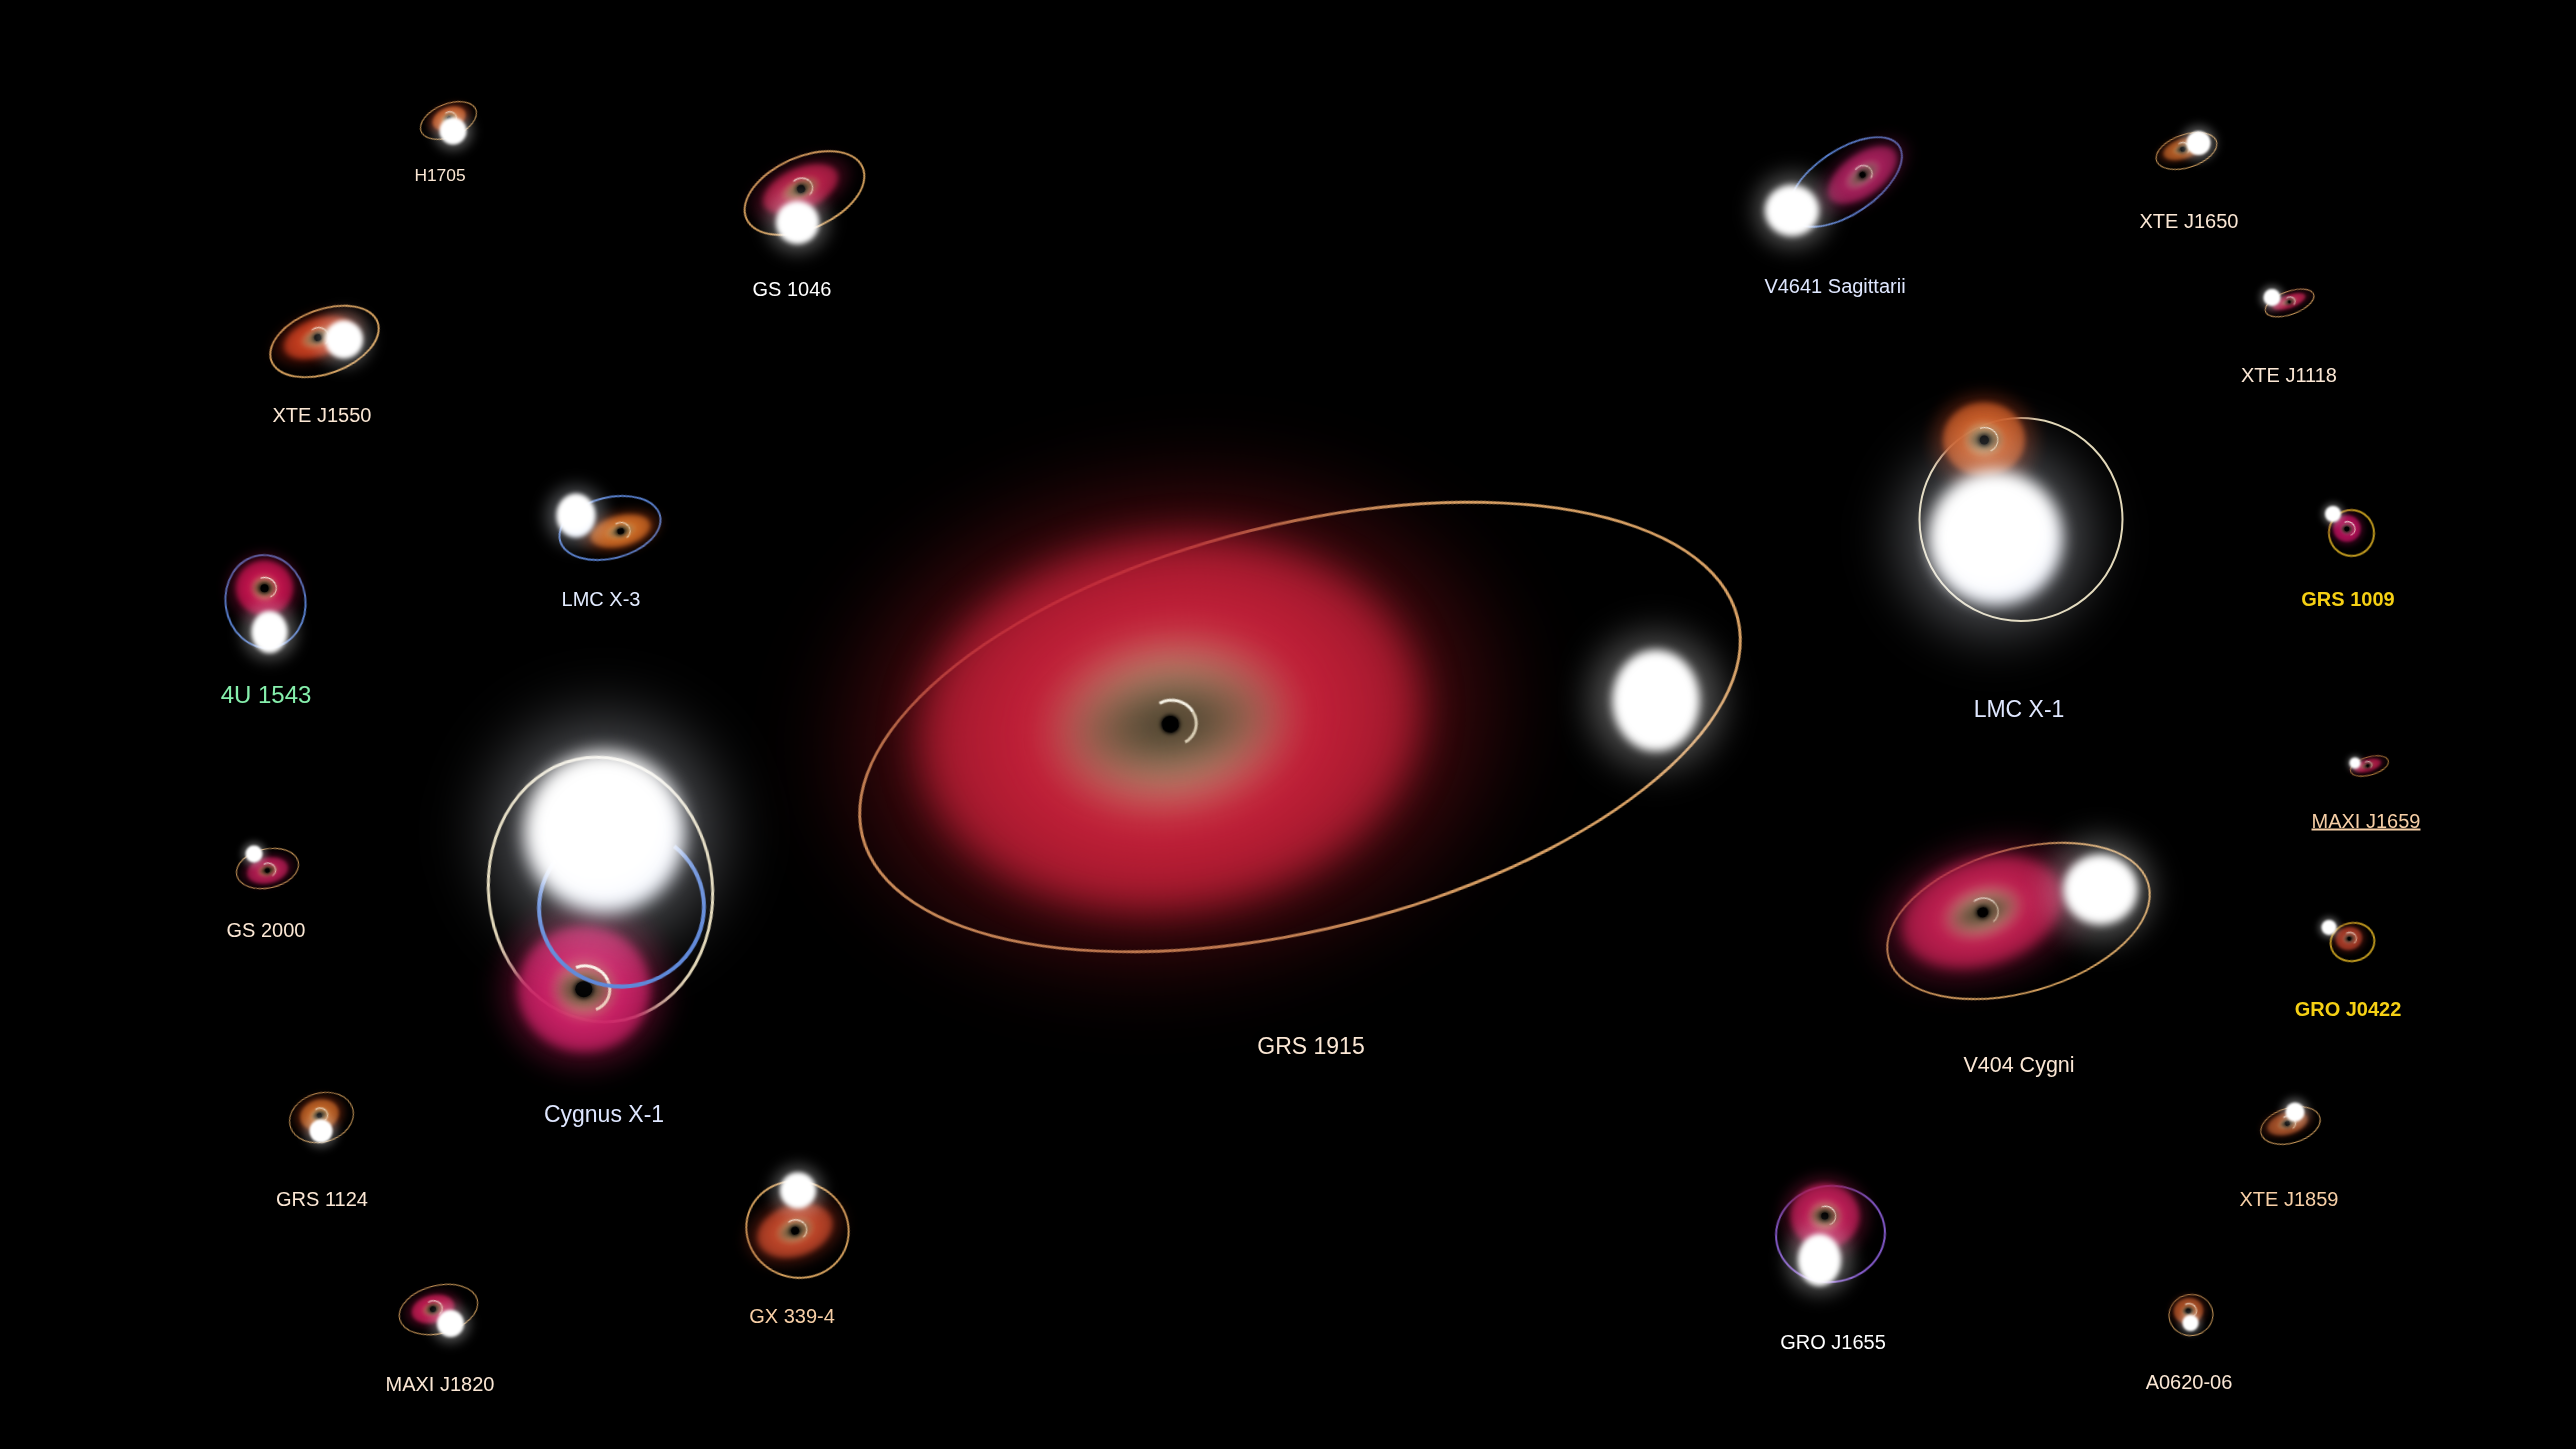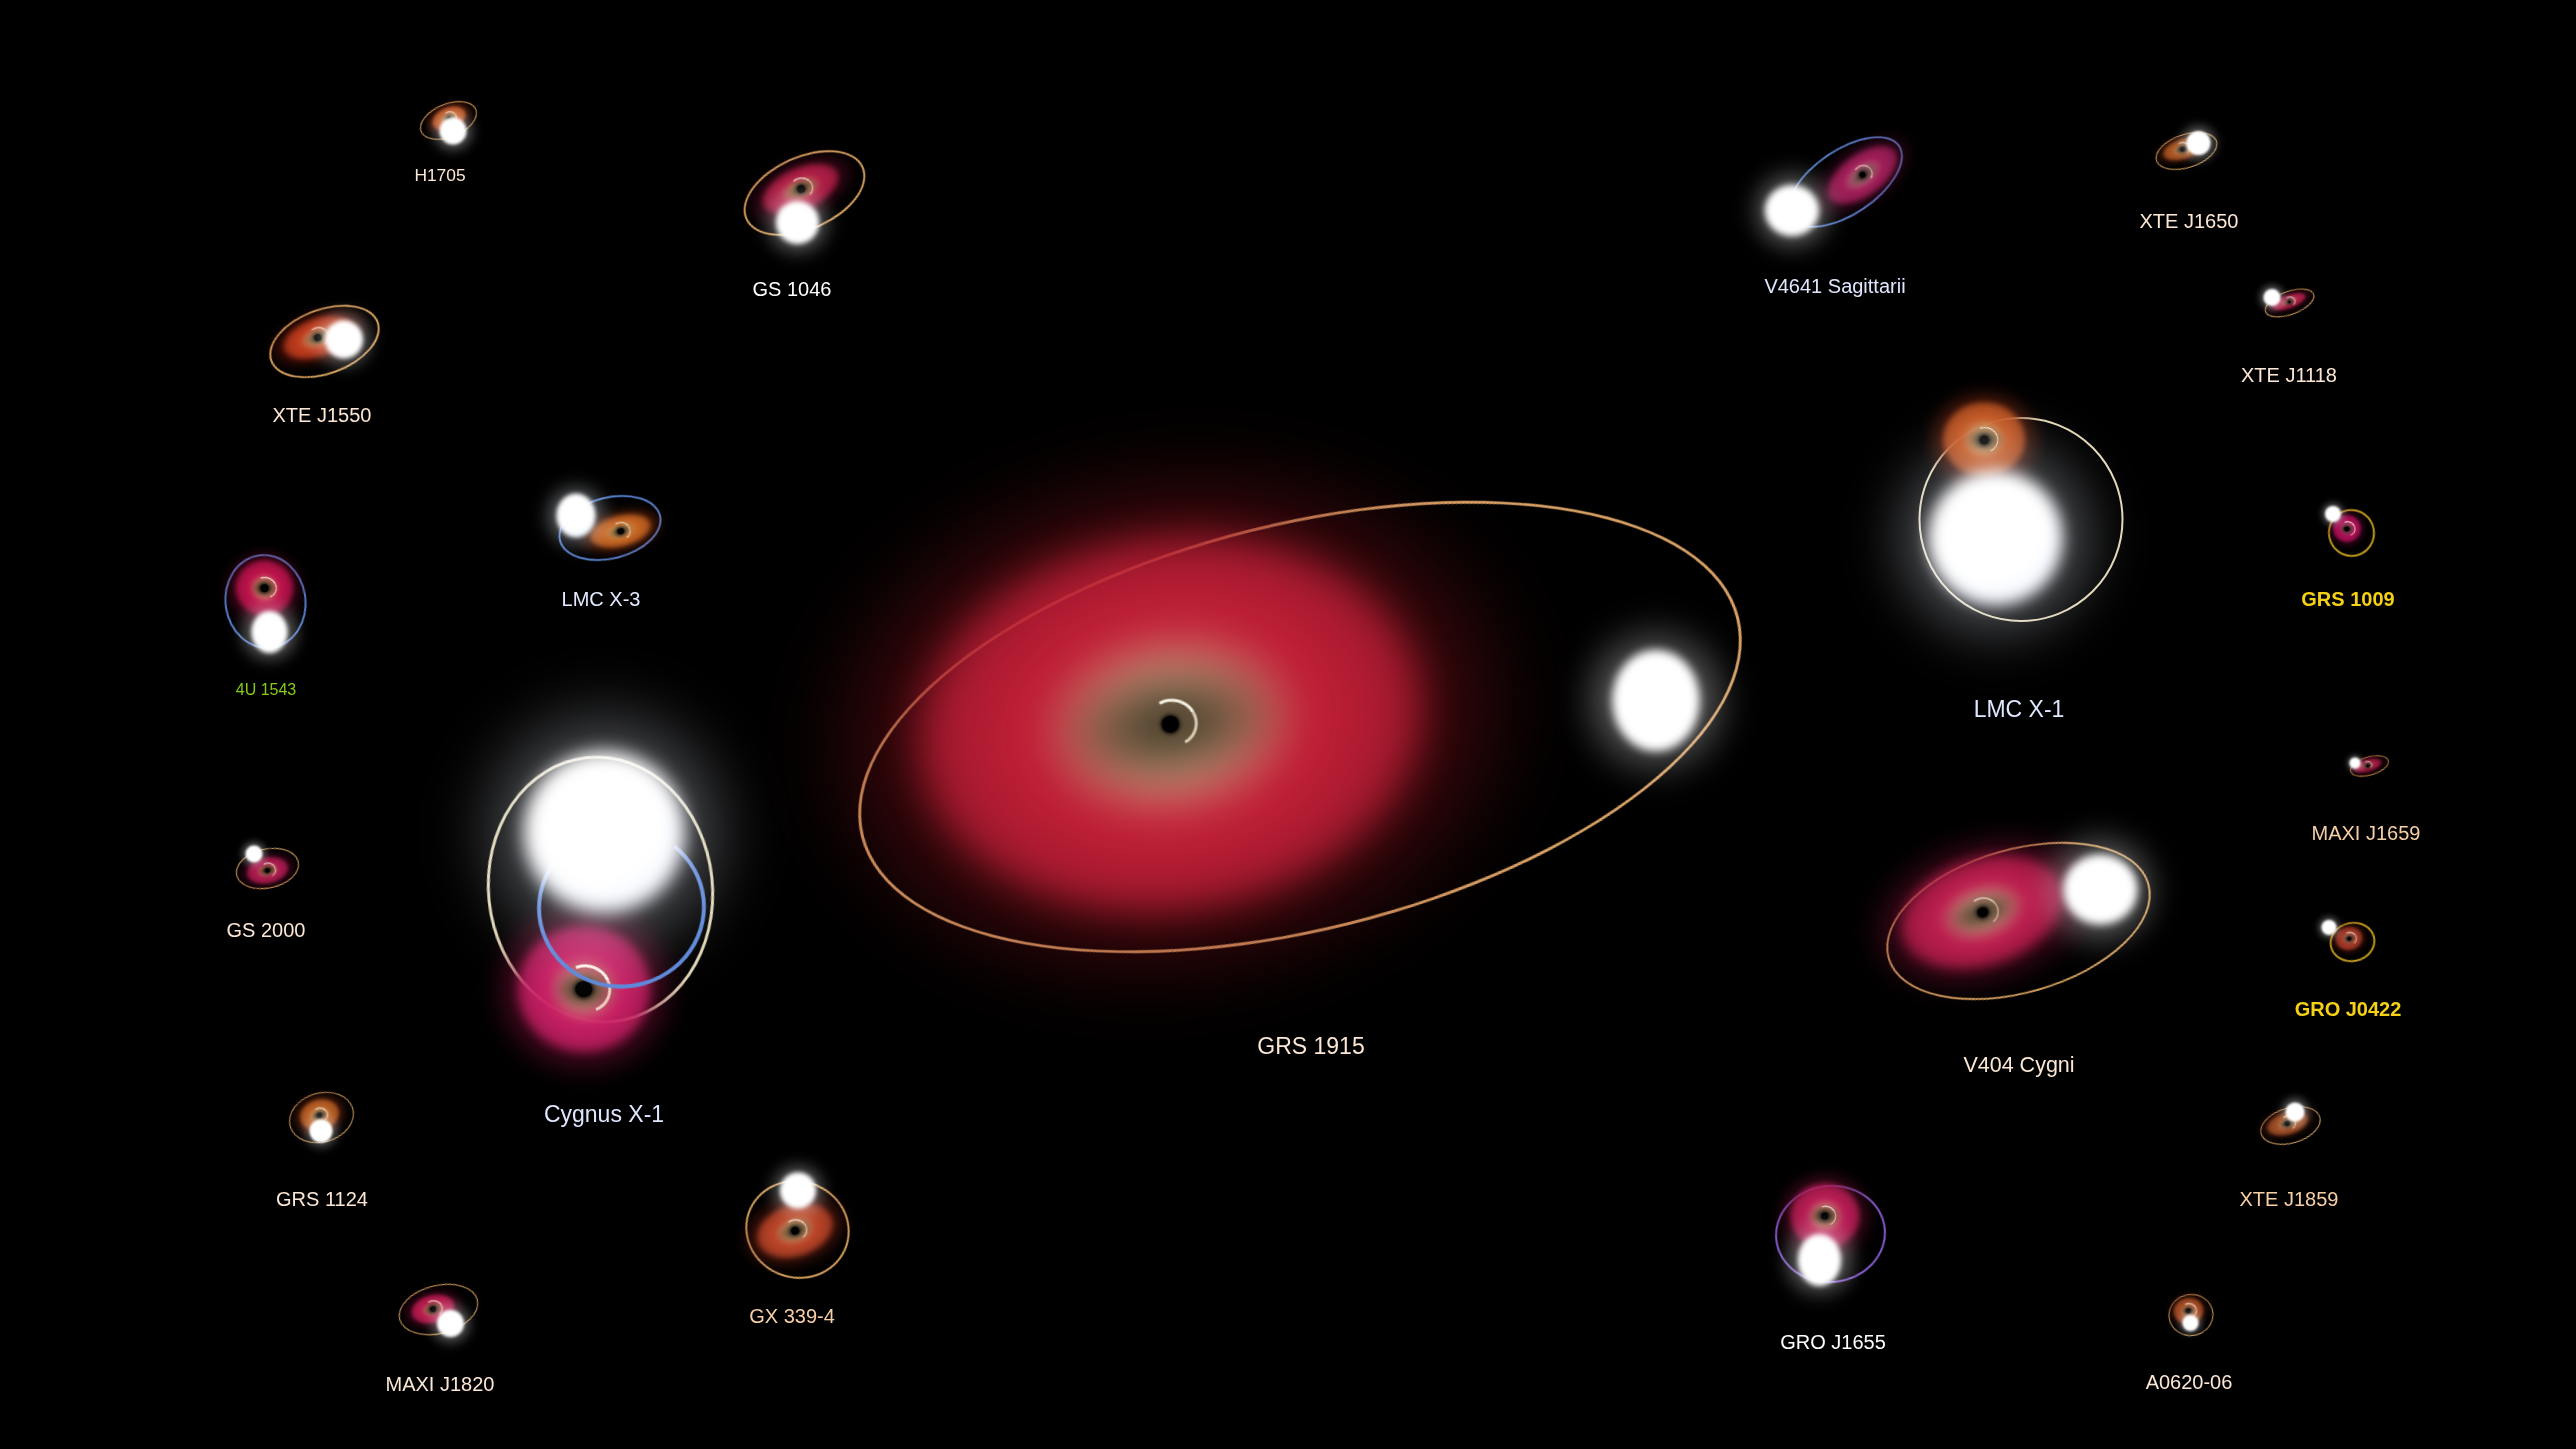--- a/index.html
+++ b/index.html
@@ -188,21 +188,21 @@
             <div class="halo" style="background: radial-gradient(rgba(196, 19, 78, 0.8) 0%, rgba(110, 11, 45, 0.533) 48%, rgba(0, 0, 0, 0) 72%); filter: blur(4px);"></div>
             <div class="core" style="background: radial-gradient(rgb(232, 192, 128) 0%, rgba(232, 192, 128, 0.867) 10%, rgba(196, 19, 78, 0.933) 38%, rgba(196, 19, 78, 0.733) 62%, rgba(110, 11, 45, 0.4) 82%, rgba(0, 0, 0, 0) 100%); filter: blur(2px);"></div>
             <div class="inner" style="width: 24px; height: 17px; background: radial-gradient(rgba(20, 16, 10, 0.92) 0%, rgba(60, 48, 26, 0.6) 45%, rgba(0, 0, 0, 0) 78%); filter: blur(2.4px);"></div>
             <div class="photonring" style="width: 21px; height: 19px; border-width: 1.4px; border-top-color: rgba(255, 252, 240, 0.95); border-right-color: rgba(255, 246, 220, 0.75); transform: translate(-46%, -52%) rotate(22deg); filter: blur(0.4px);"></div>
             <div class="bh" style="width: 8px; height: 7.6px;"></div>
           </div>
           <div class="star" style="left: 46px; top: 74px; width: 36px; height: 42px;">
             <div class="glow" style="background: radial-gradient(circle, rgba(255, 255, 255, 0.667) 0%, rgba(255, 255, 255, 0.267) 42%, rgba(255, 255, 255, 0) 72%); filter: blur(5.8px);"></div>
             <div class="body" style="background: radial-gradient(circle at 46% 42%, rgb(255, 255, 255) 0%, rgb(255, 255, 255) 52%, rgb(255, 255, 255) 78%, rgba(255, 255, 255, 0.8) 92%, rgba(255, 255, 255, 0) 100%); filter: blur(2px);"></div>
           </div>
-          <div class="label" style="top: 144px; font-size: 16px; color: #84cc16;">4U 1543</div>
+          <div class="label" style="top: 144px; font-size: 24px; color: #86efac;">4U 1543</div>
         </div>
       </div>
       <div class="system" style="left: 266px; top: 865px; width: 101px; height: 87px;">
         <div class="sysbox">
           <div class="orbit" style="left: 20px; top: 27px; width: 62px; height: 38px; border-width: 1.7px; border-color: rgb(223, 169, 99); transform: rotate(-12deg); opacity: 0.95; filter: blur(0.3px);"></div>
           <div class="disk" style="left: 31px; top: 36px; width: 42px; height: 25.5px; transform: rotate(-12deg);">
             <div class="halo" style="background: radial-gradient(rgba(179, 28, 82, 0.8) 0%, rgba(97, 9, 42, 0.533) 48%, rgba(0, 0, 0, 0) 72%); filter: blur(2.9px);"></div>
             <div class="core" style="background: radial-gradient(rgb(226, 176, 112) 0%, rgba(226, 176, 112, 0.867) 10%, rgba(179, 28, 82, 0.933) 38%, rgba(179, 28, 82, 0.733) 62%, rgba(97, 9, 42, 0.4) 82%, rgba(0, 0, 0, 0) 100%); filter: blur(1.5px);"></div>
             <div class="inner" style="width: 17.5px; height: 7.6px; background: radial-gradient(rgba(20, 16, 10, 0.92) 0%, rgba(60, 48, 26, 0.6) 45%, rgba(0, 0, 0, 0) 78%); filter: blur(1.7px);"></div>
             <div class="photonring" style="width: 14px; height: 13px; border-width: 0.9px; border-top-color: rgba(255, 252, 240, 0.95); border-right-color: rgba(255, 246, 220, 0.75); transform: translate(-46%, -52%) rotate(22deg); filter: blur(0.4px);"></div>
@@ -393,21 +393,21 @@
             <div class="halo" style="background: radial-gradient(rgba(173, 26, 70, 0.8) 0%, rgba(93, 10, 38, 0.533) 48%, rgba(0, 0, 0, 0) 72%); filter: blur(2px);"></div>
             <div class="core" style="background: radial-gradient(rgb(224, 162, 136) 0%, rgba(224, 162, 136, 0.867) 10%, rgba(173, 26, 70, 0.933) 38%, rgba(173, 26, 70, 0.733) 62%, rgba(93, 10, 38, 0.4) 82%, rgba(0, 0, 0, 0) 100%); filter: blur(1px);"></div>
             <div class="inner" style="width: 12px; height: 3.6px; background: radial-gradient(rgba(20, 16, 10, 0.92) 0%, rgba(60, 48, 26, 0.6) 45%, rgba(0, 0, 0, 0) 78%); filter: blur(1.2px);"></div>
             <div class="photonring" style="width: 7px; height: 6.4px; border-width: 0.7px; border-top-color: rgba(255, 252, 240, 0.95); border-right-color: rgba(255, 246, 220, 0.75); transform: translate(-46%, -52%) rotate(22deg); filter: blur(0.4px);"></div>
             <div class="bh" style="width: 2.7px; height: 2.5px;"></div>
           </div>
           <div class="star" style="left: 34px; top: 36px; width: 10.7px; height: 10.7px;">
             <div class="glow" style="background: radial-gradient(circle, rgba(255, 255, 255, 0.667) 0%, rgba(255, 255, 255, 0.267) 42%, rgba(255, 255, 255, 0) 72%); filter: blur(2.7px);"></div>
             <div class="body" style="background: radial-gradient(circle at 46% 42%, rgb(255, 255, 255) 0%, rgb(255, 255, 255) 52%, rgb(255, 255, 255) 78%, rgba(255, 255, 255, 0.8) 92%, rgba(255, 255, 255, 0) 100%); filter: blur(1px);"></div>
           </div>
-          <div class="label" style="top: 100px; font-size: 20px; color: rgb(247, 207, 166);">MAXI J1659</div>
+          <div class="label" style="top: 88px; font-size: 20px; color: rgb(247, 207, 166); text-decoration: underline;">MAXI J1659</div>
         </div>
       </div>
       <div class="system" style="left: 2019px; top: 932px; width: 295px; height: 215px;">
         <div class="sysbox">
           <div class="orbit" style="left: 10.7px; top: 24px; width: 268px; height: 141px; border-width: 2.7px; border-color: rgb(223, 169, 99); transform: rotate(-16deg); opacity: 0.95; filter: blur(0.3px);"></div>
           <div class="disk" style="left: 27px; top: 34px; width: 168px; height: 107px; transform: rotate(-18deg);">
             <div class="halo" style="background: radial-gradient(rgba(196, 31, 82, 0.8) 0%, rgba(115, 16, 46, 0.533) 48%, rgba(0, 0, 0, 0) 72%); filter: blur(11.7px);"></div>
             <div class="core" style="background: radial-gradient(rgb(229, 208, 160) 0%, rgba(229, 208, 160, 0.867) 10%, rgba(196, 31, 82, 0.933) 38%, rgba(196, 31, 82, 0.733) 62%, rgba(115, 16, 46, 0.4) 82%, rgba(0, 0, 0, 0) 100%); filter: blur(5.9px);"></div>
             <div class="inner" style="width: 70px; height: 32px; background: radial-gradient(rgba(20, 16, 10, 0.92) 0%, rgba(60, 48, 26, 0.6) 45%, rgba(0, 0, 0, 0) 78%); filter: blur(7px);"></div>
             <div class="photonring" style="width: 28px; height: 26px; border-width: 1.8px; border-top-color: rgba(255, 252, 240, 0.95); border-right-color: rgba(255, 246, 220, 0.75); transform: translate(-46%, -52%) rotate(22deg); filter: blur(0.4px);"></div>

